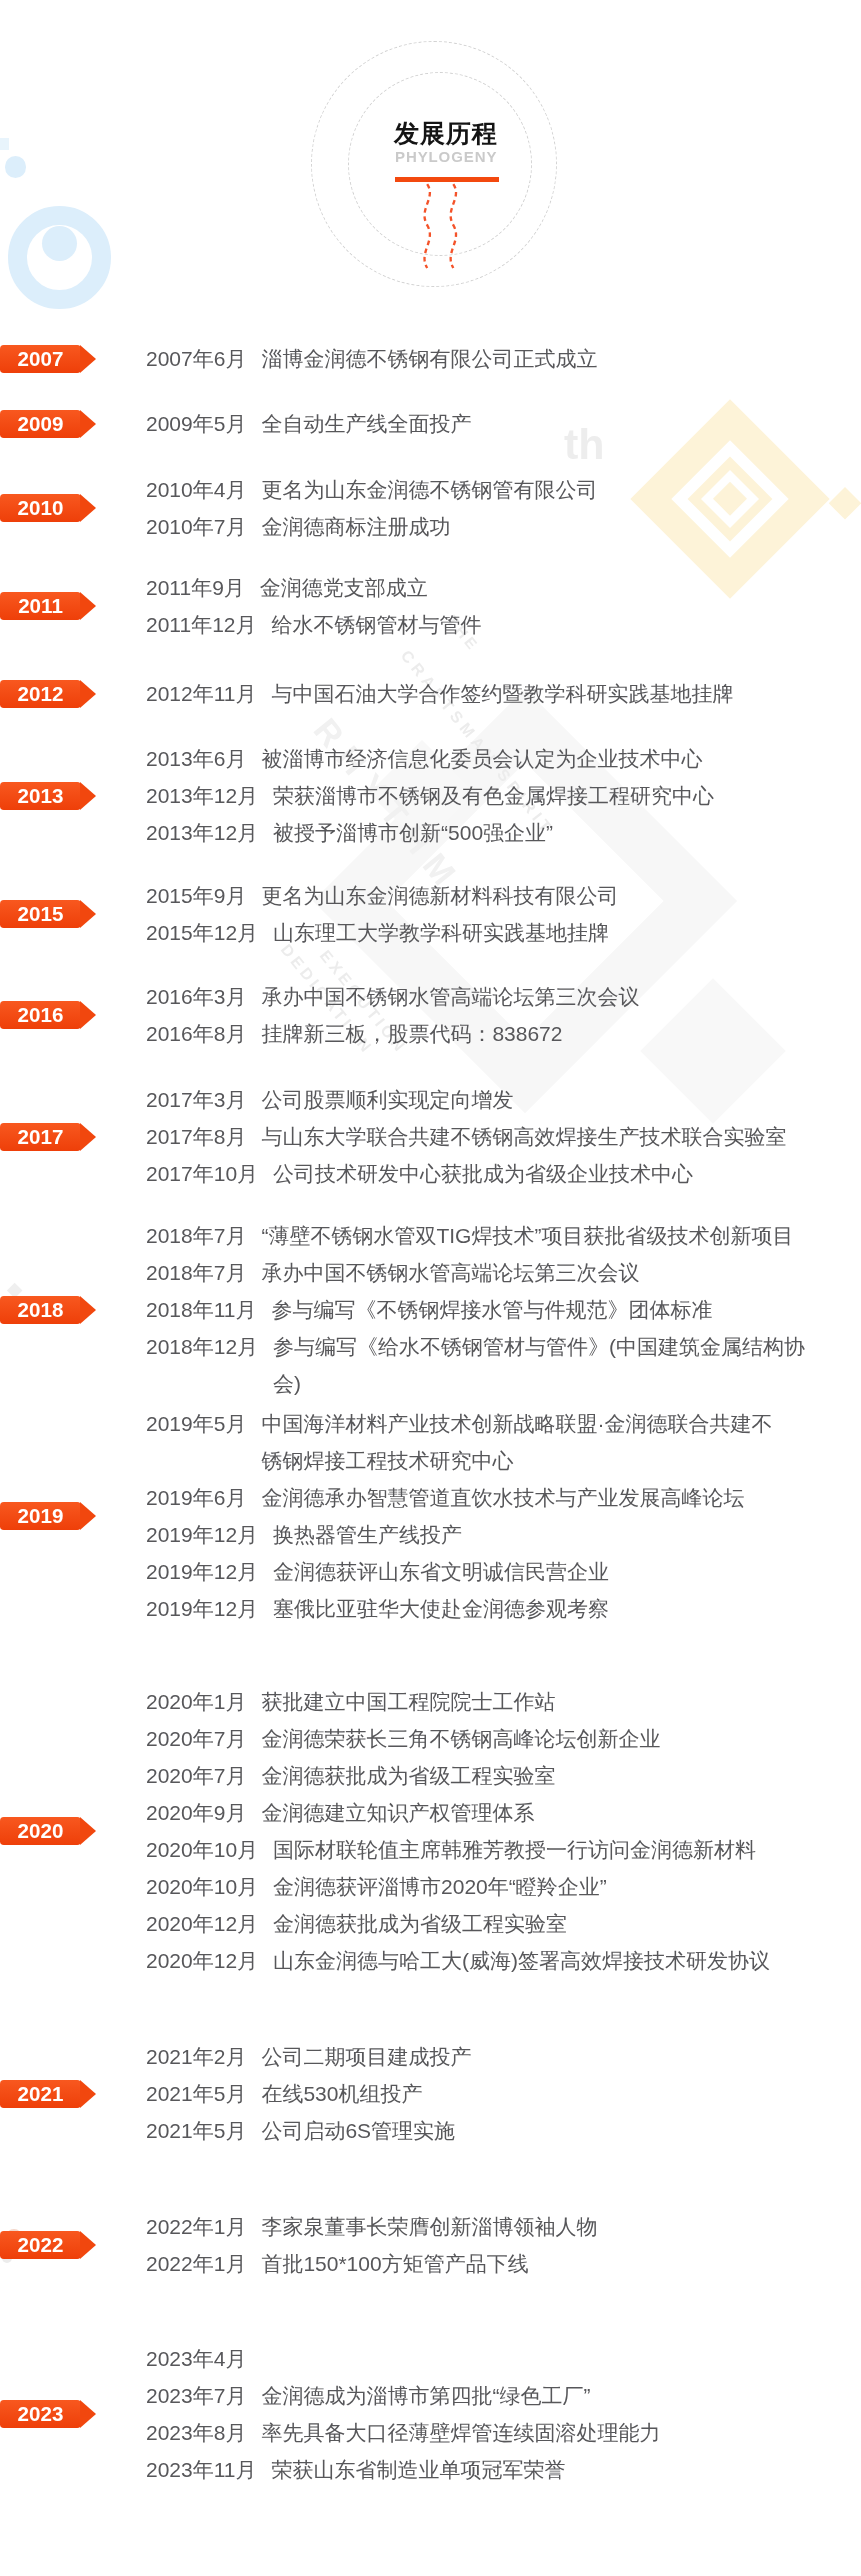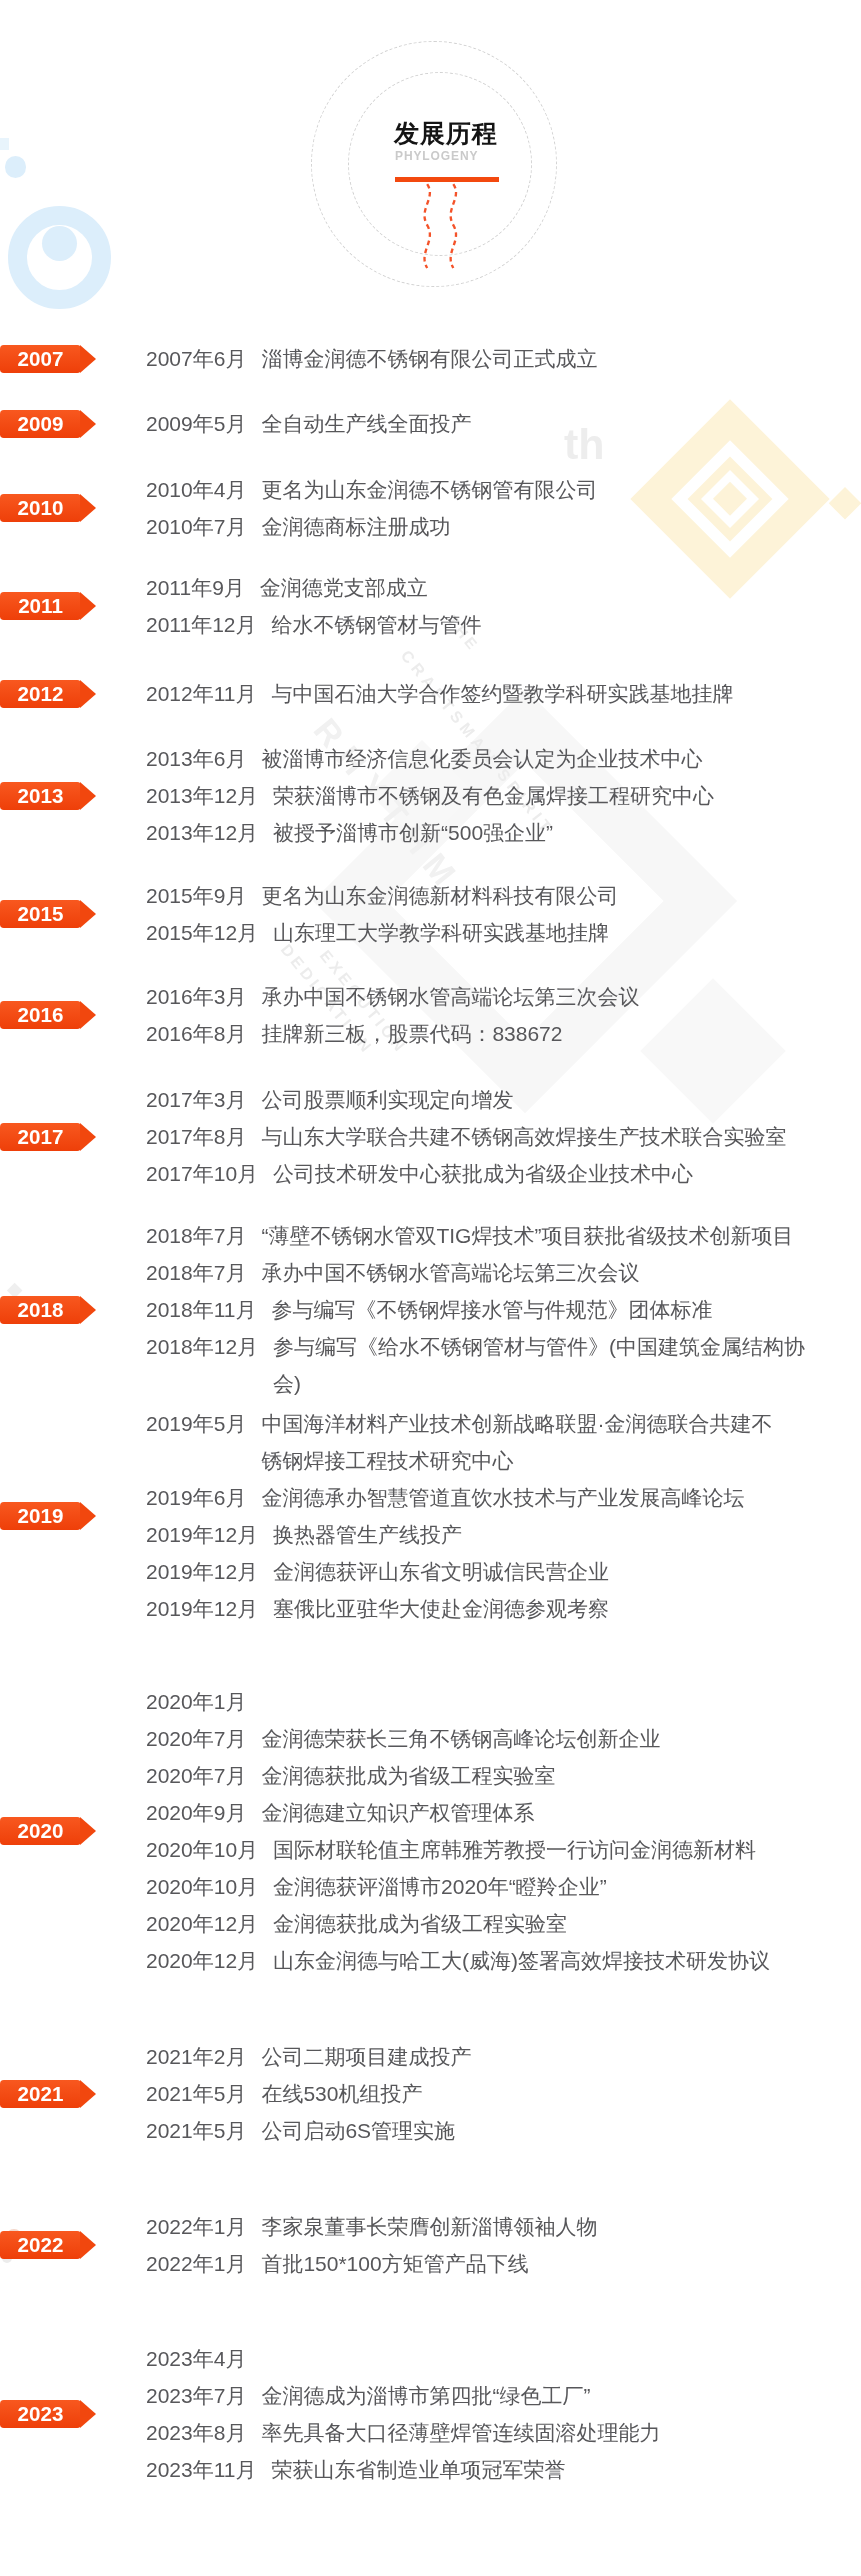--- a/index.html
+++ b/index.html
@@ -30,21 +30,21 @@
   .wm-the{left:457px;top:612px;font-size:15px;letter-spacing:3.8px;transform:rotate(51deg);}
   .wm-craft{left:411px;top:647px;font-size:16px;letter-spacing:4.7px;transform:rotate(51deg);}
   .wm-rhythm{left:336px;top:711px;font-size:34px;letter-spacing:11.3px;color:#f1f1f1;transform:rotate(51deg);}
   .wm-dedication{left:291px;top:941px;font-size:16px;letter-spacing:3.8px;transform:rotate(51deg);}
   .wm-execution{left:330px;top:947px;font-size:16px;letter-spacing:3.8px;transform:rotate(51deg);}
   .pink-dot{left:5.6px;top:2229px;width:16px;height:16px;background:#f3d6c9;border-radius:50%;}
   .gray-dot{left:1.9px;top:2253px;width:10.3px;height:10.3px;background:#ececec;border-radius:50%;}
   
   .hdr{position:absolute;z-index:2;}
   .page-title{left:394px;top:119px;font-size:25px;line-height:28px;font-weight:bold;color:#141414;letter-spacing:0.9px;}
-  .page-subtitle{left:395px;top:147px;font-size:12px;line-height:19px;font-weight:bold;color:#cacaca;letter-spacing:0.9px;}
+  .page-subtitle{left:395px;top:147px;font-size:15px;line-height:19px;font-weight:bold;color:#cacaca;letter-spacing:0.9px;}
   .red-bar{left:395px;top:177px;width:104px;height:4.7px;background:#f3490f;}
   .squiggle{left:416px;top:182px;}
   
   .year-group{position:absolute;left:0;width:861px;display:flex;align-items:center;z-index:2;}
   .badge-col{flex:none;width:146px;box-sizing:border-box;}
   .badge{position:relative;width:81px;height:28px;background:linear-gradient(180deg,#f8581f,#ee3f09);
          border-radius:3.8px;color:#fff;font-weight:bold;font-size:20.6px;line-height:28px;text-align:center;}
   .badge::after{content:"";position:absolute;left:80px;top:0;width:0;height:0;
                 border-top:14px solid transparent;border-bottom:14px solid transparent;border-left:16px solid #f1470e;}
   .events{flex:1;min-width:0;padding-right:34px;}
@@ -286,20 +286,21 @@
     </div>
   </div>
 
   <div class="year-group g11">
     <div class="badge-col">
         <div class="badge">2020</div>
       </div>
     <div class="events">
       <div class="event">
         <span class="event-date">2020年1月</span>
+        <span class="event-text">获批建立中国工程院院士工作站</span>
       </div>
       <div class="event">
         <span class="event-date">2020年7月</span>
         <span class="event-text">金润德荣获长三角不锈钢高峰论坛创新企业</span>
       </div>
       <div class="event">
         <span class="event-date">2020年7月</span>
         <span class="event-text">金润德获批成为省级工程实验室</span>
       </div>
       <div class="event">

